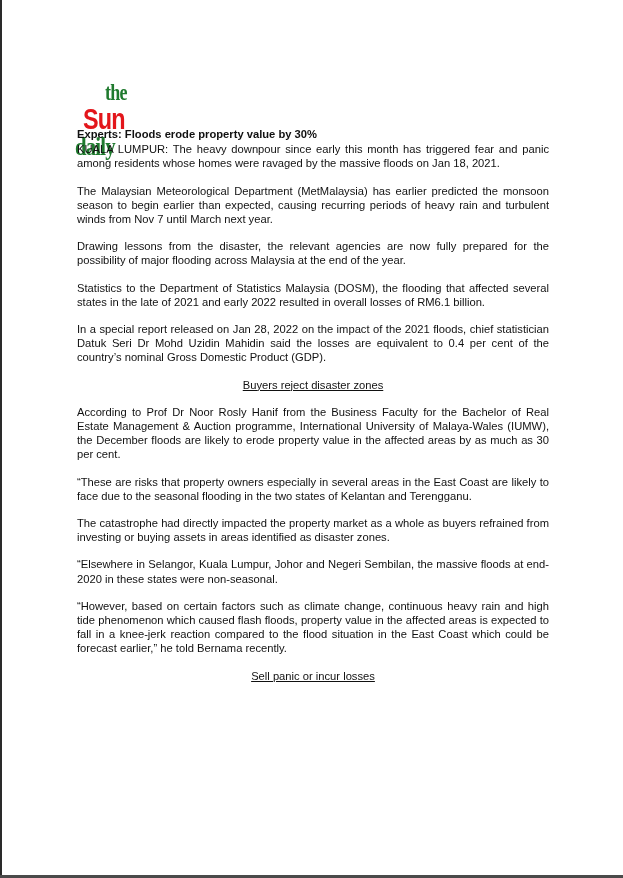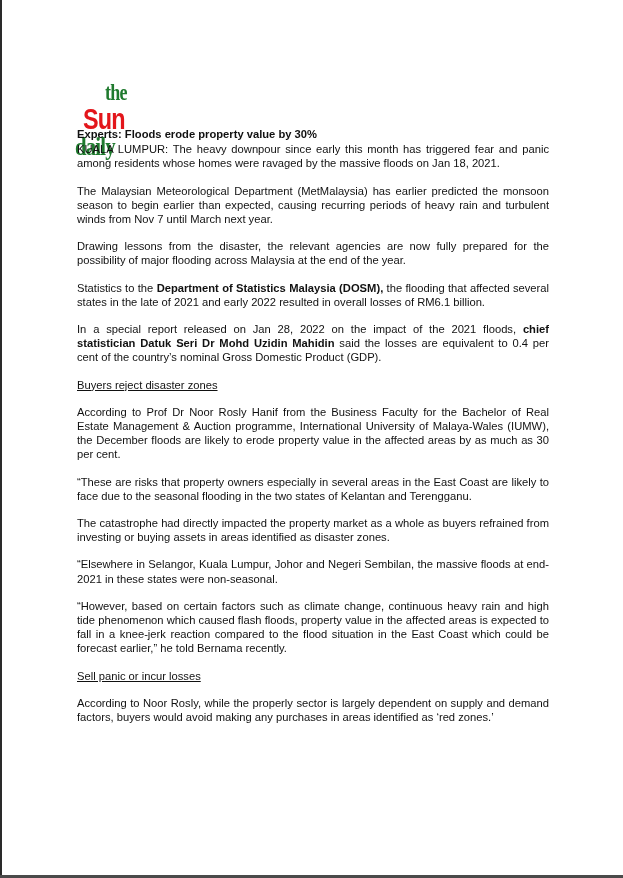--- a/index.html
+++ b/index.html
@@ -6,22 +6,22 @@
   body { width: 623px; height: 878px; position: relative; overflow: hidden; }
   .page-edge-left { position: absolute; left: 0; top: 0; width: 2px; height: 878px; background: #2a2a2a; }
   .page-edge-bottom { position: absolute; left: 0; bottom: 0; width: 623px; height: 3px; background: #4a4a4a; }
   .logo { position: absolute; left: 75px; top: 80px; height: 36px; display: flex; align-items: flex-end; font-family: "Liberation Sans", sans-serif; font-weight: bold; letter-spacing: -1px; line-height: 1; flex-direction: column; }
   .logo .the { color: #1f7a2e; font-size: 24px; font-family: "Liberation Serif", serif; font-weight: bold; transform: scaleX(0.75); transform-origin: left bottom; display: inline-block; width: 20px; }
   .logo .sun { color: #e3161b; font-size: 30px; font-family: "Liberation Sans", sans-serif; font-weight: bold; transform: scaleX(0.78); transform-origin: left bottom; display: inline-block; width: 42px; }
   .logo .daily { color: #1f7a2e; font-size: 26px; font-family: "Liberation Serif", serif; font-weight: bold; transform: scaleX(0.8); transform-origin: left bottom; display: inline-block; }
   .article { position: absolute; left: 77px; top: 127px; width: 472px; font-family: "Liberation Sans", sans-serif; font-size: 11.2px; line-height: 14.2px; color: #111; }
   .article p { margin: 0 0 13px 0; text-align: justify; }
   .article .headline { font-weight: bold; margin-bottom: 1px; text-align: left; }
-  .article .subhead { text-decoration: underline; text-align: left; }
-  .article b { font-weight: bold; }
+  .article .subhead { text-decoration: underline; text-align: center; }
+  .article b { font-weight: normal; }
 </style>
 </head>
 <body>
 
 <div class="page-edge-left"></div>
 <div class="page-edge-bottom"></div>
 
 <div class="logo">
   <span class="the">the</span>
   <span class="sun">Sun</span>
@@ -32,17 +32,16 @@
   <p class="headline">Experts: Floods erode property value by 30%</p>
   <p>KUALA LUMPUR: The heavy downpour since early this month has triggered fear and panic among residents whose homes were ravaged by the massive floods on Jan 18, 2021.</p>
   <p>The Malaysian Meteorological Department (MetMalaysia) has earlier predicted the monsoon season to begin earlier than expected, causing recurring periods of heavy rain and turbulent winds from Nov 7 until March next year.</p>
   <p>Drawing lessons from the disaster, the relevant agencies are now fully prepared for the possibility of major flooding across Malaysia at the end of the year.</p>
   <p><span>Statistics to the </span><b>Department of Statistics Malaysia (DOSM),</b><span> the flooding that affected several states in the late of 2021 and early 2022 resulted in overall losses of RM6.1 billion.</span></p>
   <p><span>In a special report released on Jan 28, 2022 on the impact of the 2021 floods, </span><b>chief statistician Datuk Seri Dr Mohd Uzidin Mahidin</b><span> said the losses are equivalent to 0.4 per cent of the country’s nominal Gross Domestic Product (GDP).</span></p>
   <p class="subhead">Buyers reject disaster zones</p>
   <p>According to Prof Dr Noor Rosly Hanif from the Business Faculty for the Bachelor of Real Estate Management &amp; Auction programme, International University of Malaya-Wales (IUMW), the December floods are likely to erode property value in the affected areas by as much as 30 per cent.</p>
   <p>“These are risks that property owners especially in several areas in the East Coast are likely to face due to the seasonal flooding in the two states of Kelantan and Terengganu.</p>
   <p>The catastrophe had directly impacted the property market as a whole as buyers refrained from investing or buying assets in areas identified as disaster zones.</p>
-  <p>“Elsewhere in Selangor, Kuala Lumpur, Johor and Negeri Sembilan, the massive floods at end-2021 in these states were non-seasonal.</p>
+  <p>“Elsewhere in Selangor, Kuala Lumpur, Johor and Negeri Sembilan, the massive floods at end-2020 in these states were non-seasonal.</p>
   <p>“However, based on certain factors such as climate change, continuous heavy rain and high tide phenomenon which caused flash floods, property value in the affected areas is expected to fall in a knee-jerk reaction compared to the flood situation in the East Coast which could be forecast earlier,” he told Bernama recently.</p>
   <p class="subhead">Sell panic or incur losses</p>
-  <p>According to Noor Rosly, while the properly sector is largely dependent on supply and demand factors, buyers would avoid making any purchases in areas identified as ‘red zones.’</p>
 </div>
 
 </body></html>

